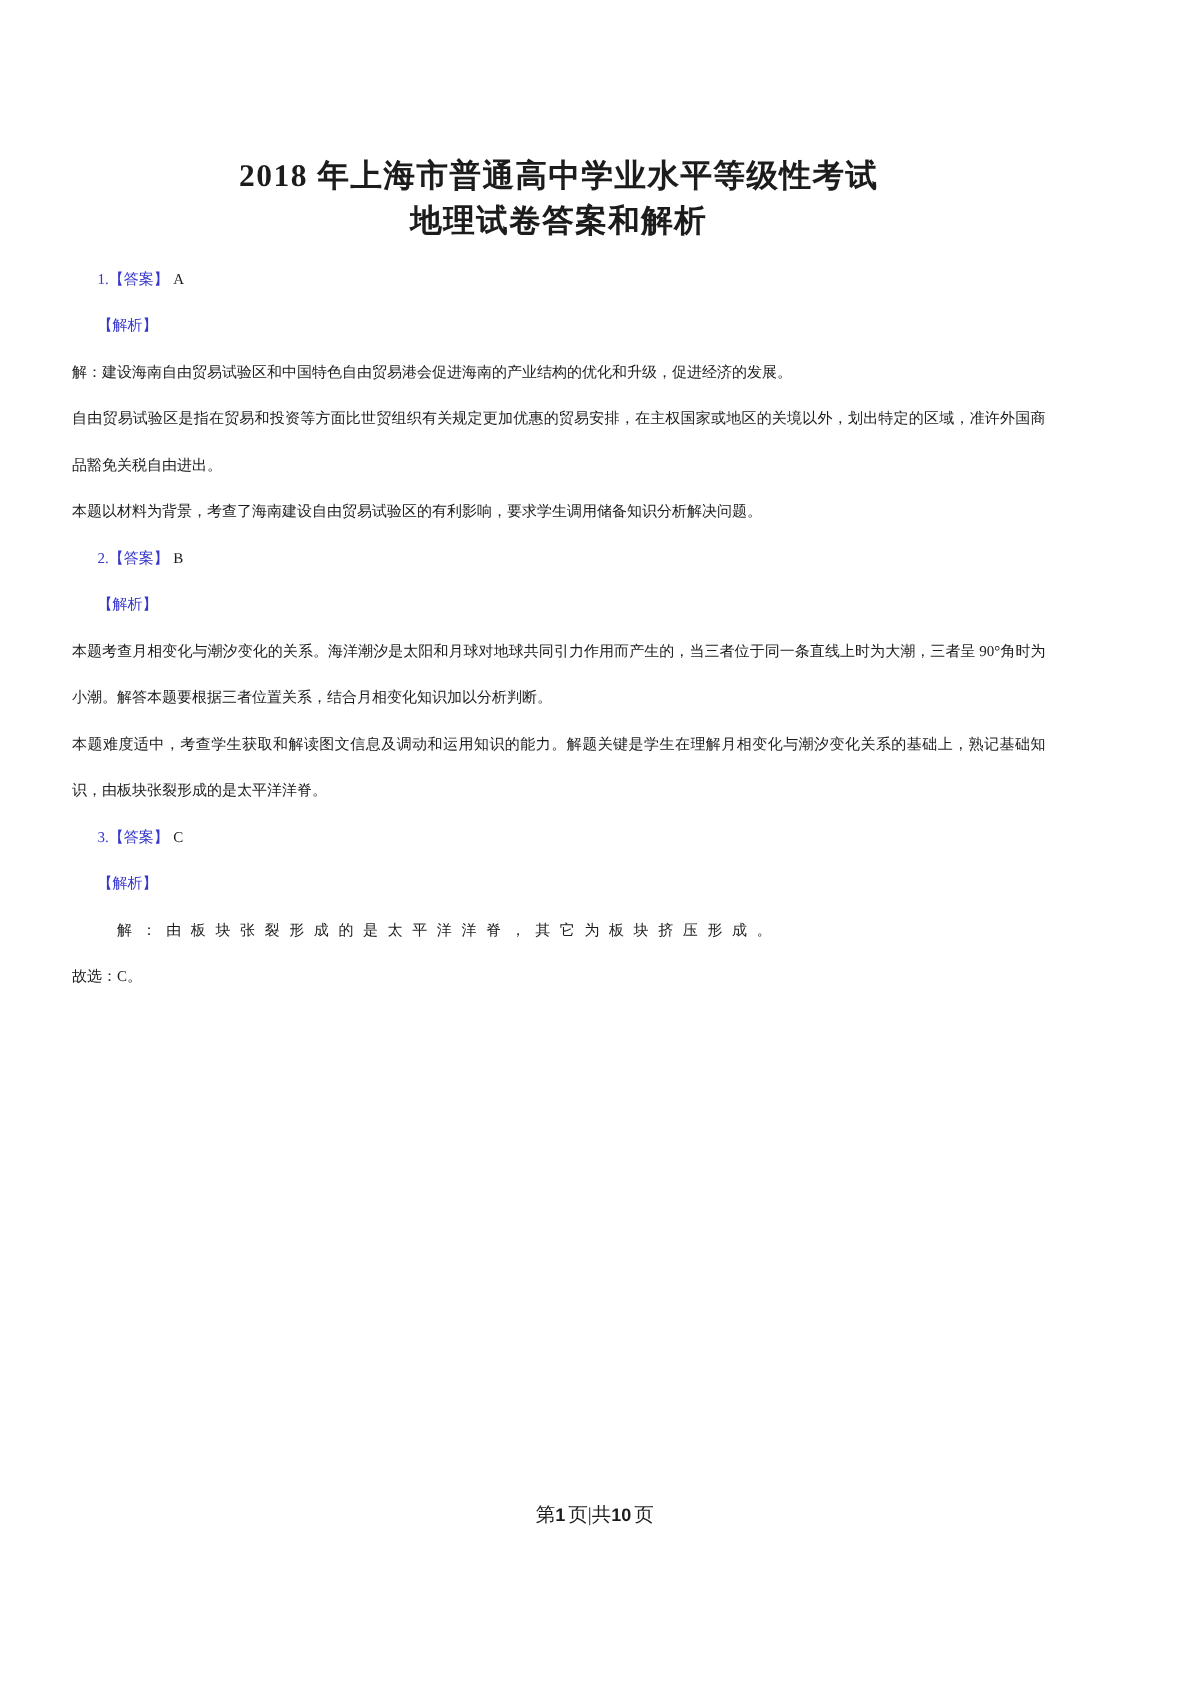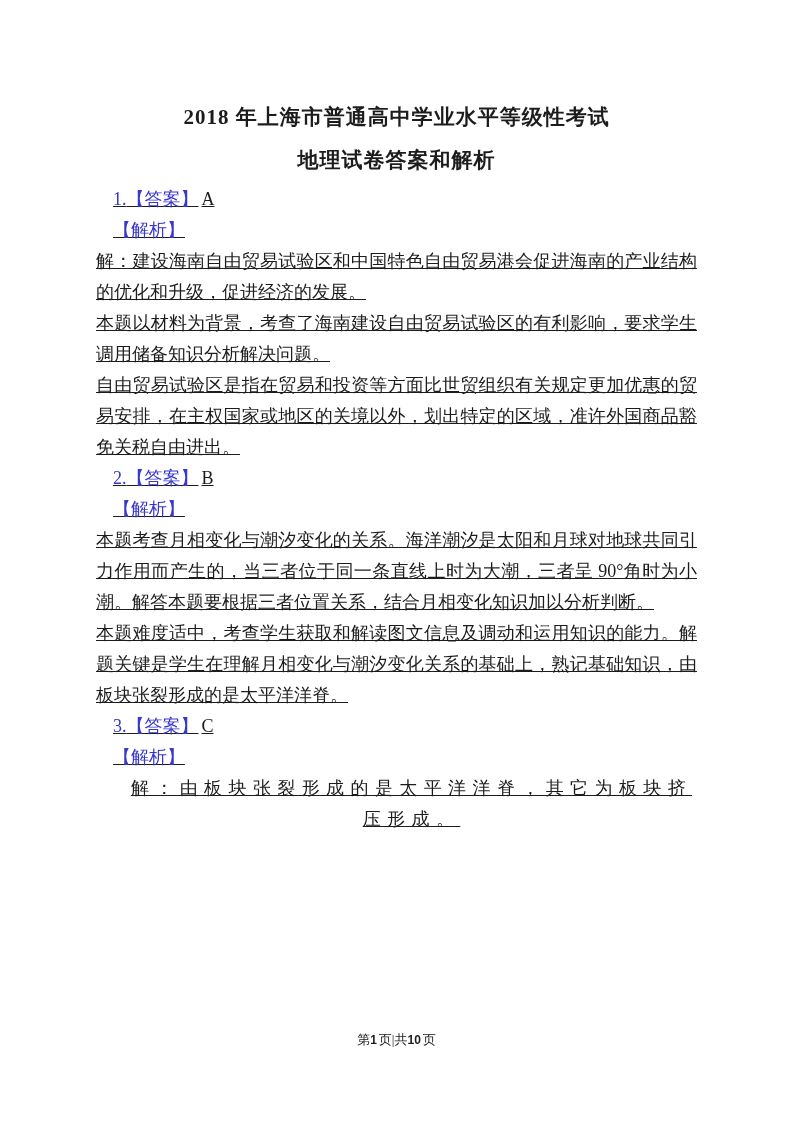--- a/index.html
+++ b/index.html
@@ -11,61 +11,59 @@
     position: relative;
     width: 793px;
     height: 1122px;
     background: #ffffff;
     font-family: "Liberation Serif", serif;
     color: #1c1c1c;
     overflow: hidden;
     margin: 0 auto;
   }
   .content {
-    padding: 102px 96px 0 96px;
+    padding: 102px 96px 0 48px;
   }
   .doc-title {
     text-align: center;
     font-weight: bold;
     font-size: 21px;
     line-height: 30px;
     letter-spacing: 1px;
   }
   .doc-title.second {
-    margin-top: 13px;
     margin-bottom: 9px;
   }
   .line {
-    font-size: 18px;
+    font-size: 10px;
     line-height: 31px;
     text-align: justify;
     margin: 0;
-    text-decoration: underline;
   }
   .marker-line {
     padding-left: 17px;
     text-align: left;
   }
   .blue {
     color: #3737cd;
   }
   .answer-letter {
     color: #1c1c1c;
     margin-left: 3px;
   }
   .wide {
     letter-spacing: 6.4px;
-    text-align: center;
+    text-align: left;
     margin-left: 30px;
   }
   .footer {
     position: absolute;
     left: 0;
     right: 0;
-    top: 1031px;
+    top: 1001px;
     text-align: center;
     font-size: 13px;
     color: #1c1c1c;
   }
   .footer .num {
     font-family: "Liberation Sans", sans-serif;
     font-weight: bold;
     font-size: 12px;
     margin-right: 2px;
   }
@@ -76,33 +74,34 @@
 <div class="page">
   <div class="content">
 
     <div class="doc-title">2018 年上海市普通高中学业水平等级性考试</div>
     <div class="doc-title second">地理试卷答案和解析</div>
 
     <section>
       <p class="line marker-line"><span class="blue">1.</span><span class="blue">【答案】</span><span class="answer-letter">A</span></p>
       <p class="line marker-line"><span class="blue">【解析】</span></p>
       <p class="line">解：建设海南自由贸易试验区和中国特色自由贸易港会促进海南的产业结构的优化和升级，促进经济的发展。</p>
+      <p class="line">自由贸易试验区是指在贸易和投资等方面比世贸组织有关规定更加优惠的贸易安排，在主权国家或地区的关境以外，划出特定的区域，准许外国商品豁免关税自由进出。</p>
       <p class="line">本题以材料为背景，考查了海南建设自由贸易试验区的有利影响，要求学生调用储备知识分析解决问题。</p>
-      <p class="line">自由贸易试验区是指在贸易和投资等方面比世贸组织有关规定更加优惠的贸易安排，在主权国家或地区的关境以外，划出特定的区域，准许外国商品豁免关税自由进出。</p>
     </section>
 
     <section>
       <p class="line marker-line"><span class="blue">2.</span><span class="blue">【答案】</span><span class="answer-letter">B</span></p>
       <p class="line marker-line"><span class="blue">【解析】</span></p>
       <p class="line">本题考查月相变化与潮汐变化的关系。海洋潮汐是太阳和月球对地球共同引力作用而产生的，当三者位于同一条直线上时为大潮，三者呈 90°角时为小潮。解答本题要根据三者位置关系，结合月相变化知识加以分析判断。</p>
       <p class="line">本题难度适中，考查学生获取和解读图文信息及调动和运用知识的能力。解题关键是学生在理解月相变化与潮汐变化关系的基础上，熟记基础知识，由板块张裂形成的是太平洋洋脊。</p>
     </section>
 
     <section>
       <p class="line marker-line"><span class="blue">3.</span><span class="blue">【答案】</span><span class="answer-letter">C</span></p>
       <p class="line marker-line"><span class="blue">【解析】</span></p>
       <p class="line wide">解：由板块张裂形成的是太平洋洋脊，其它为板块挤压形成。</p>
+      <p class="line">故选：C。</p>
     </section>
 
   </div>
 
   <div class="footer"><span>第</span><span class="num">1</span><span>页|共</span><span class="num">10</span><span>页</span></div>
 </div>
 
 </body></html>

